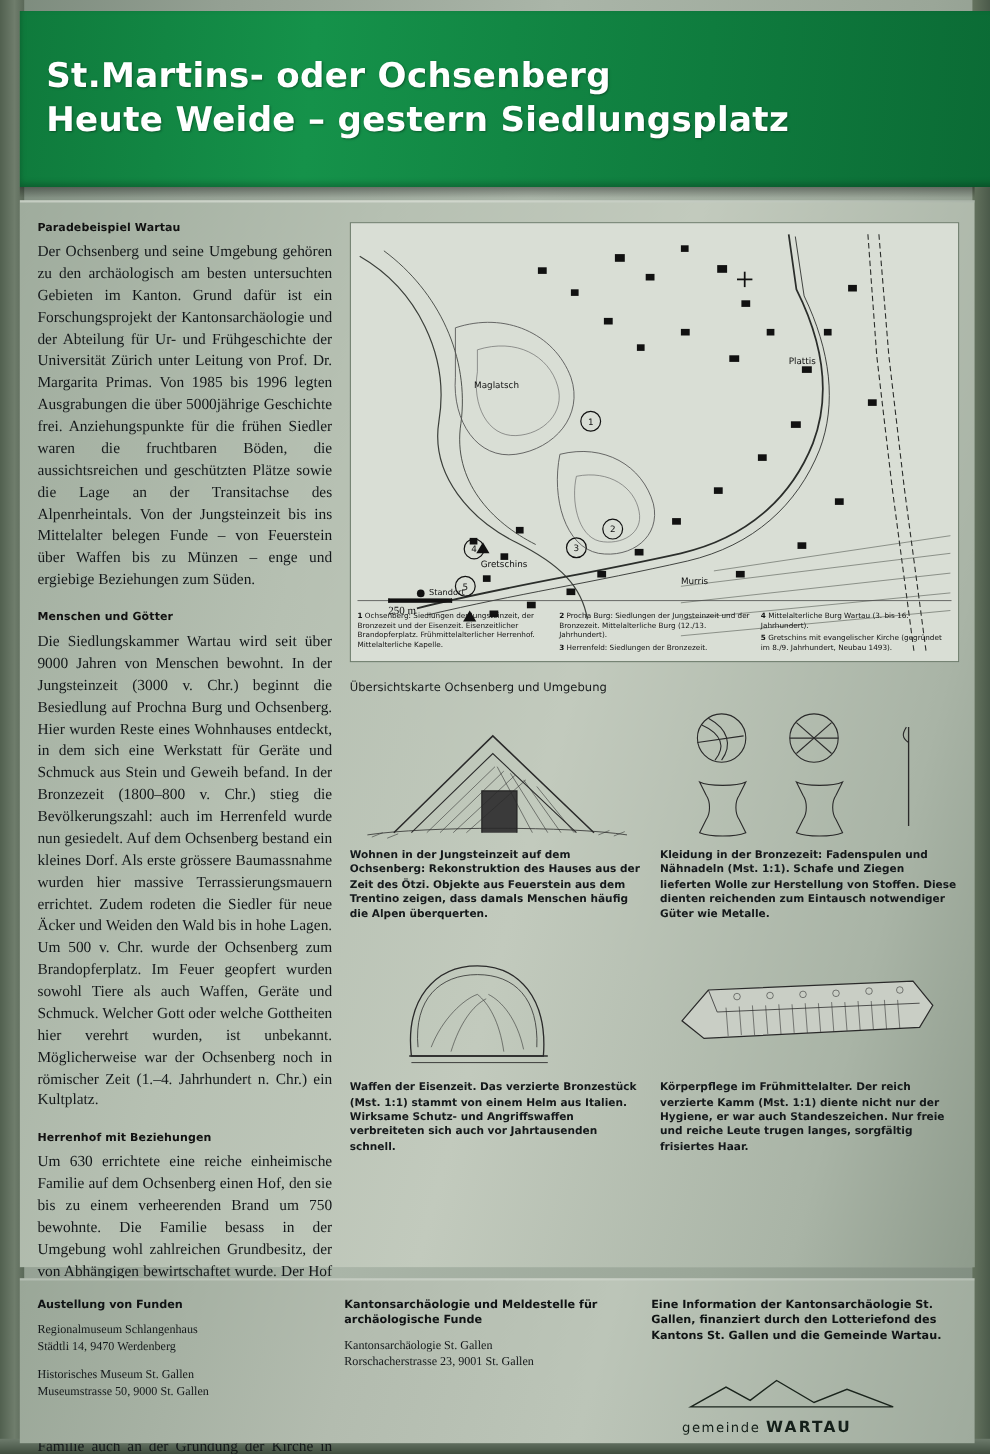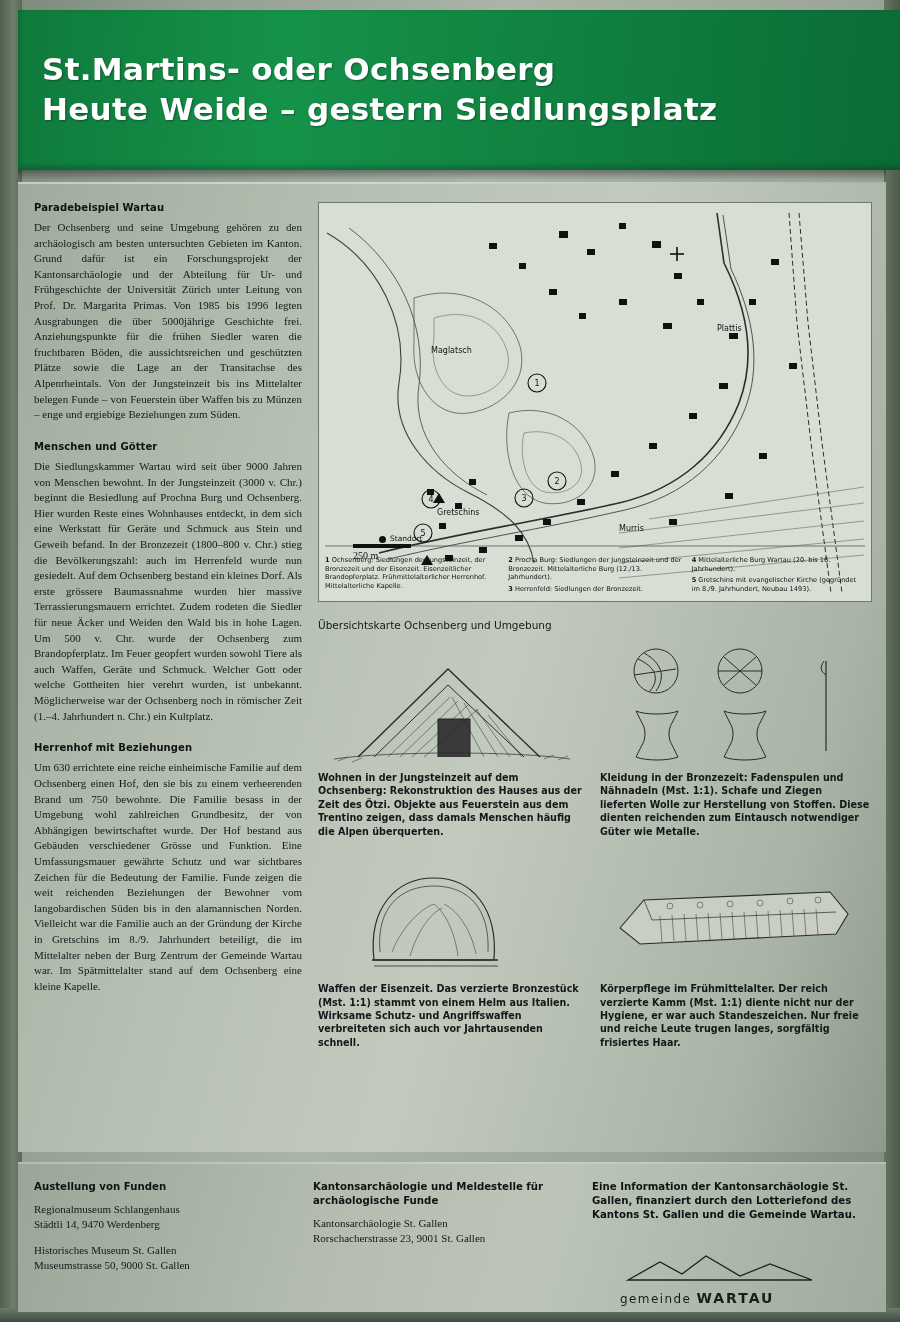--- a/index.html
+++ b/index.html
@@ -77,21 +77,21 @@
     font-family: "DejaVu Sans", sans-serif;
     font-weight: bold;
     font-size: 10px;
     color: #111;
     margin: 0 0 7px 0;
     letter-spacing: .1px;
   }
   .h2.second { margin-top: 18px; }
   .para {
     font-family: "Liberation Serif", serif;
-    font-size: 11px;
+    font-size: 14px;
     line-height: 1.42;
     color: #14181a;
     text-align: justify;
     margin: 0 2px 4px 0;
     hyphens: auto;
   }
 
   
   .col-right {
     position: absolute;
@@ -360,21 +360,21 @@
               <span>Procha Burg: Siedlungen der Jungsteinzeit und der Bronzezeit. Mittelalterliche Burg (12./13. Jahrhundert).</span>
             </div>
             <div class="legend-item">
               <span class="legend-num">3</span>
               <span>Herrenfeld: Siedlungen der Bronzezeit.</span>
             </div>
           </div>
           <div class="legend-col">
             <div class="legend-item">
               <span class="legend-num">4</span>
-              <span>Mittelalterliche Burg Wartau (20. bis 16. Jahrhundert).</span>
+              <span>Mittelalterliche Burg Wartau (3. bis 16. Jahrhundert).</span>
             </div>
             <div class="legend-item">
               <span class="legend-num">5</span>
               <span>Gretschins mit evangelischer Kirche (gegründet im 8./9. Jahrhundert, Neubau 1493).</span>
             </div>
           </div>
         </div>
       </div>
 
       <div class="map-caption">Übersichtskarte Ochsenberg und Umgebung</div>

